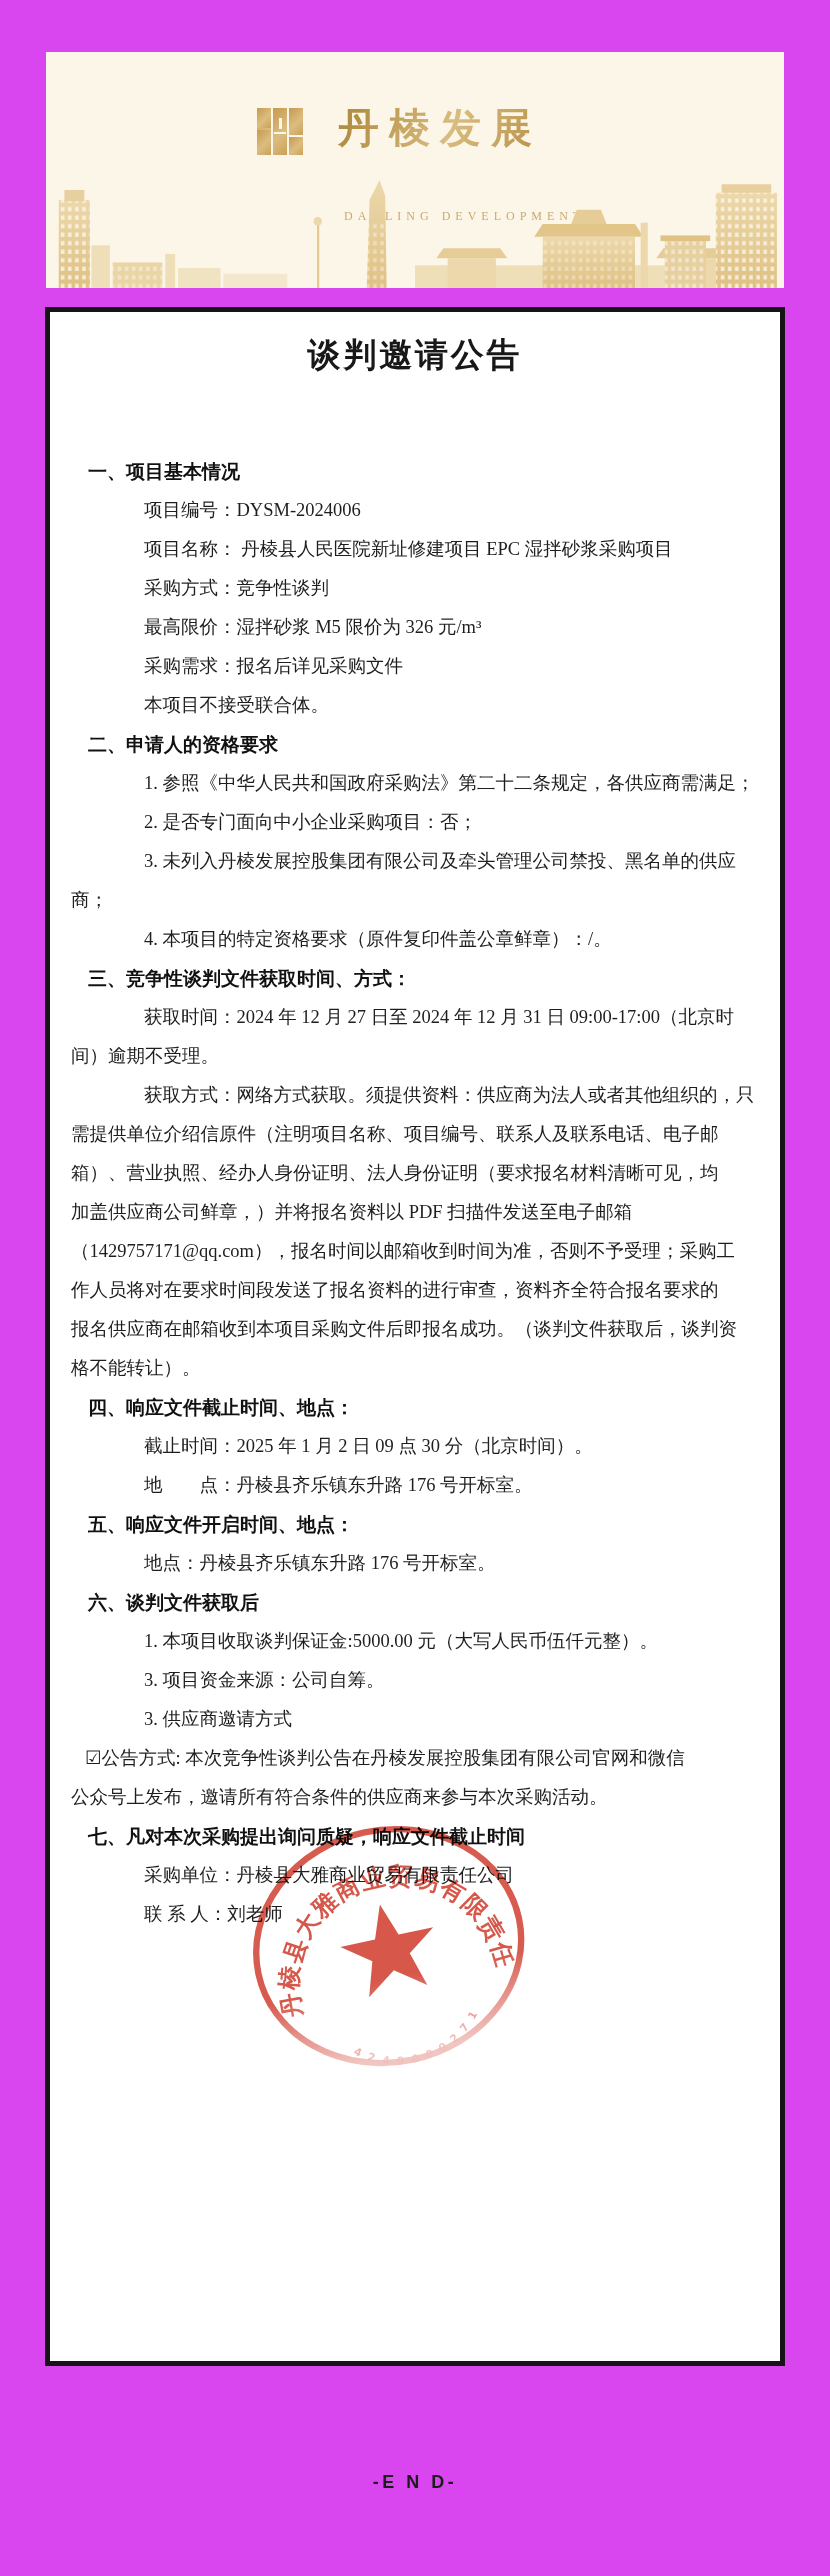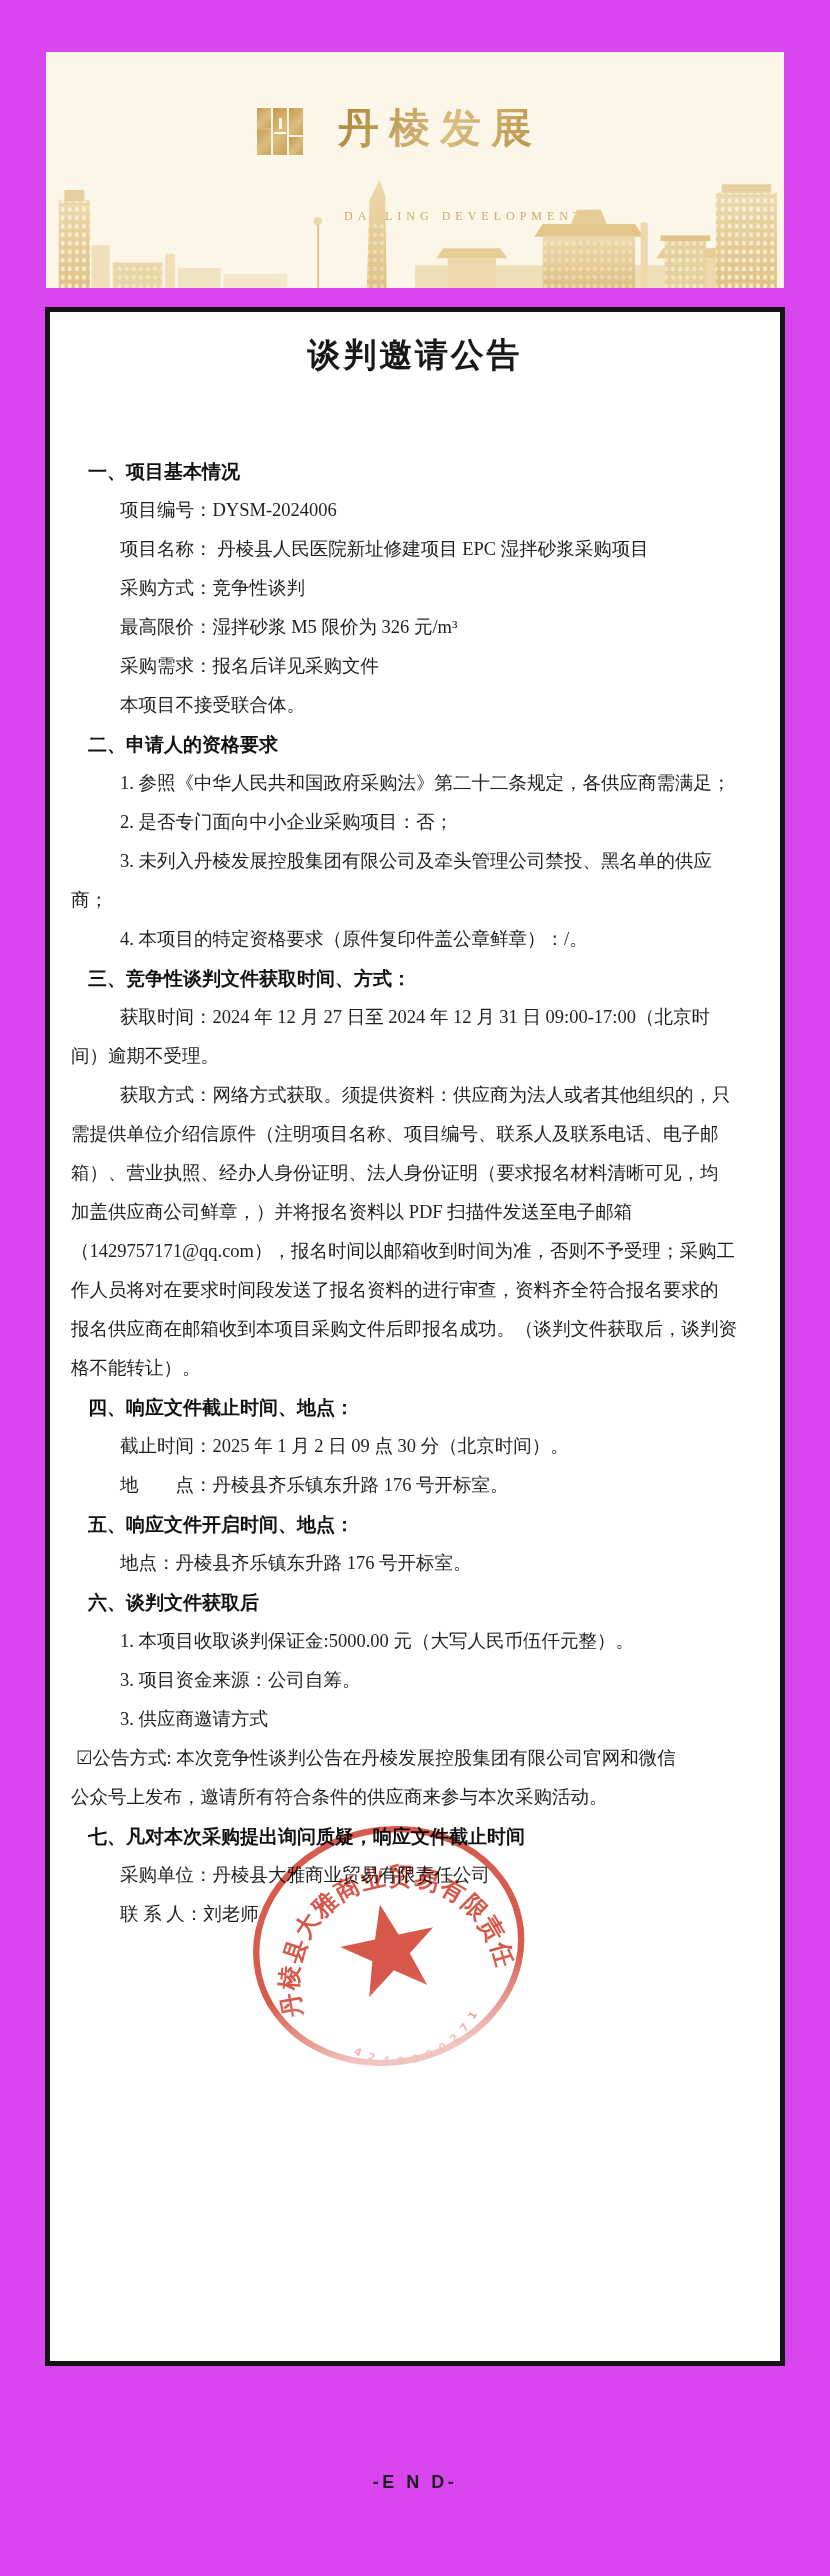--- a/index.html
+++ b/index.html
@@ -22,22 +22,22 @@
   .brand-en{position:absolute;left:298px;top:104px;font-size:12px;letter-spacing:5px;color:#c7aa70;
             font-family:"Liberation Serif","DejaVu Serif",serif;white-space:nowrap;}
   .skyline{position:absolute;left:0;bottom:0;width:738px;height:108px;}
 
   
   .doc-box{position:absolute;left:45px;top:307px;width:730px;height:2049px;background:#ffffff;border:5.7px solid #151515;}
   .doc-title{margin:21px 0 0 0;text-align:center;font-size:33px;font-weight:bold;letter-spacing:2.8px;color:#181818;}
   .lines{margin-top:74px;}
   .ln{height:39px;line-height:39px;font-size:18.5px;white-space:nowrap;color:#1e1e1e;}
   .ln.h{font-weight:bold;padding-left:38px;font-size:19px;color:#111;}
-  .ln.i{padding-left:70px;}
-  .ln.ck{padding-left:26px;}
+  .ln.i{padding-left:70px;margin-left:24px;}
+  .ln.ck{padding-left:35px;}
   .ln.c{padding-left:21px;}
 
   
   .stamp{position:absolute;left:247px;top:1820px;width:284px;height:255px;transform:rotate(-12deg);
          mix-blend-mode:multiply;opacity:.92;
          -webkit-mask-image:linear-gradient(#000 62%,rgba(0,0,0,.35) 92%);
                  mask-image:linear-gradient(#000 62%,rgba(0,0,0,.35) 92%);}
 
   
   .end-mark{position:absolute;left:0;top:2472px;width:100%;text-align:center;

